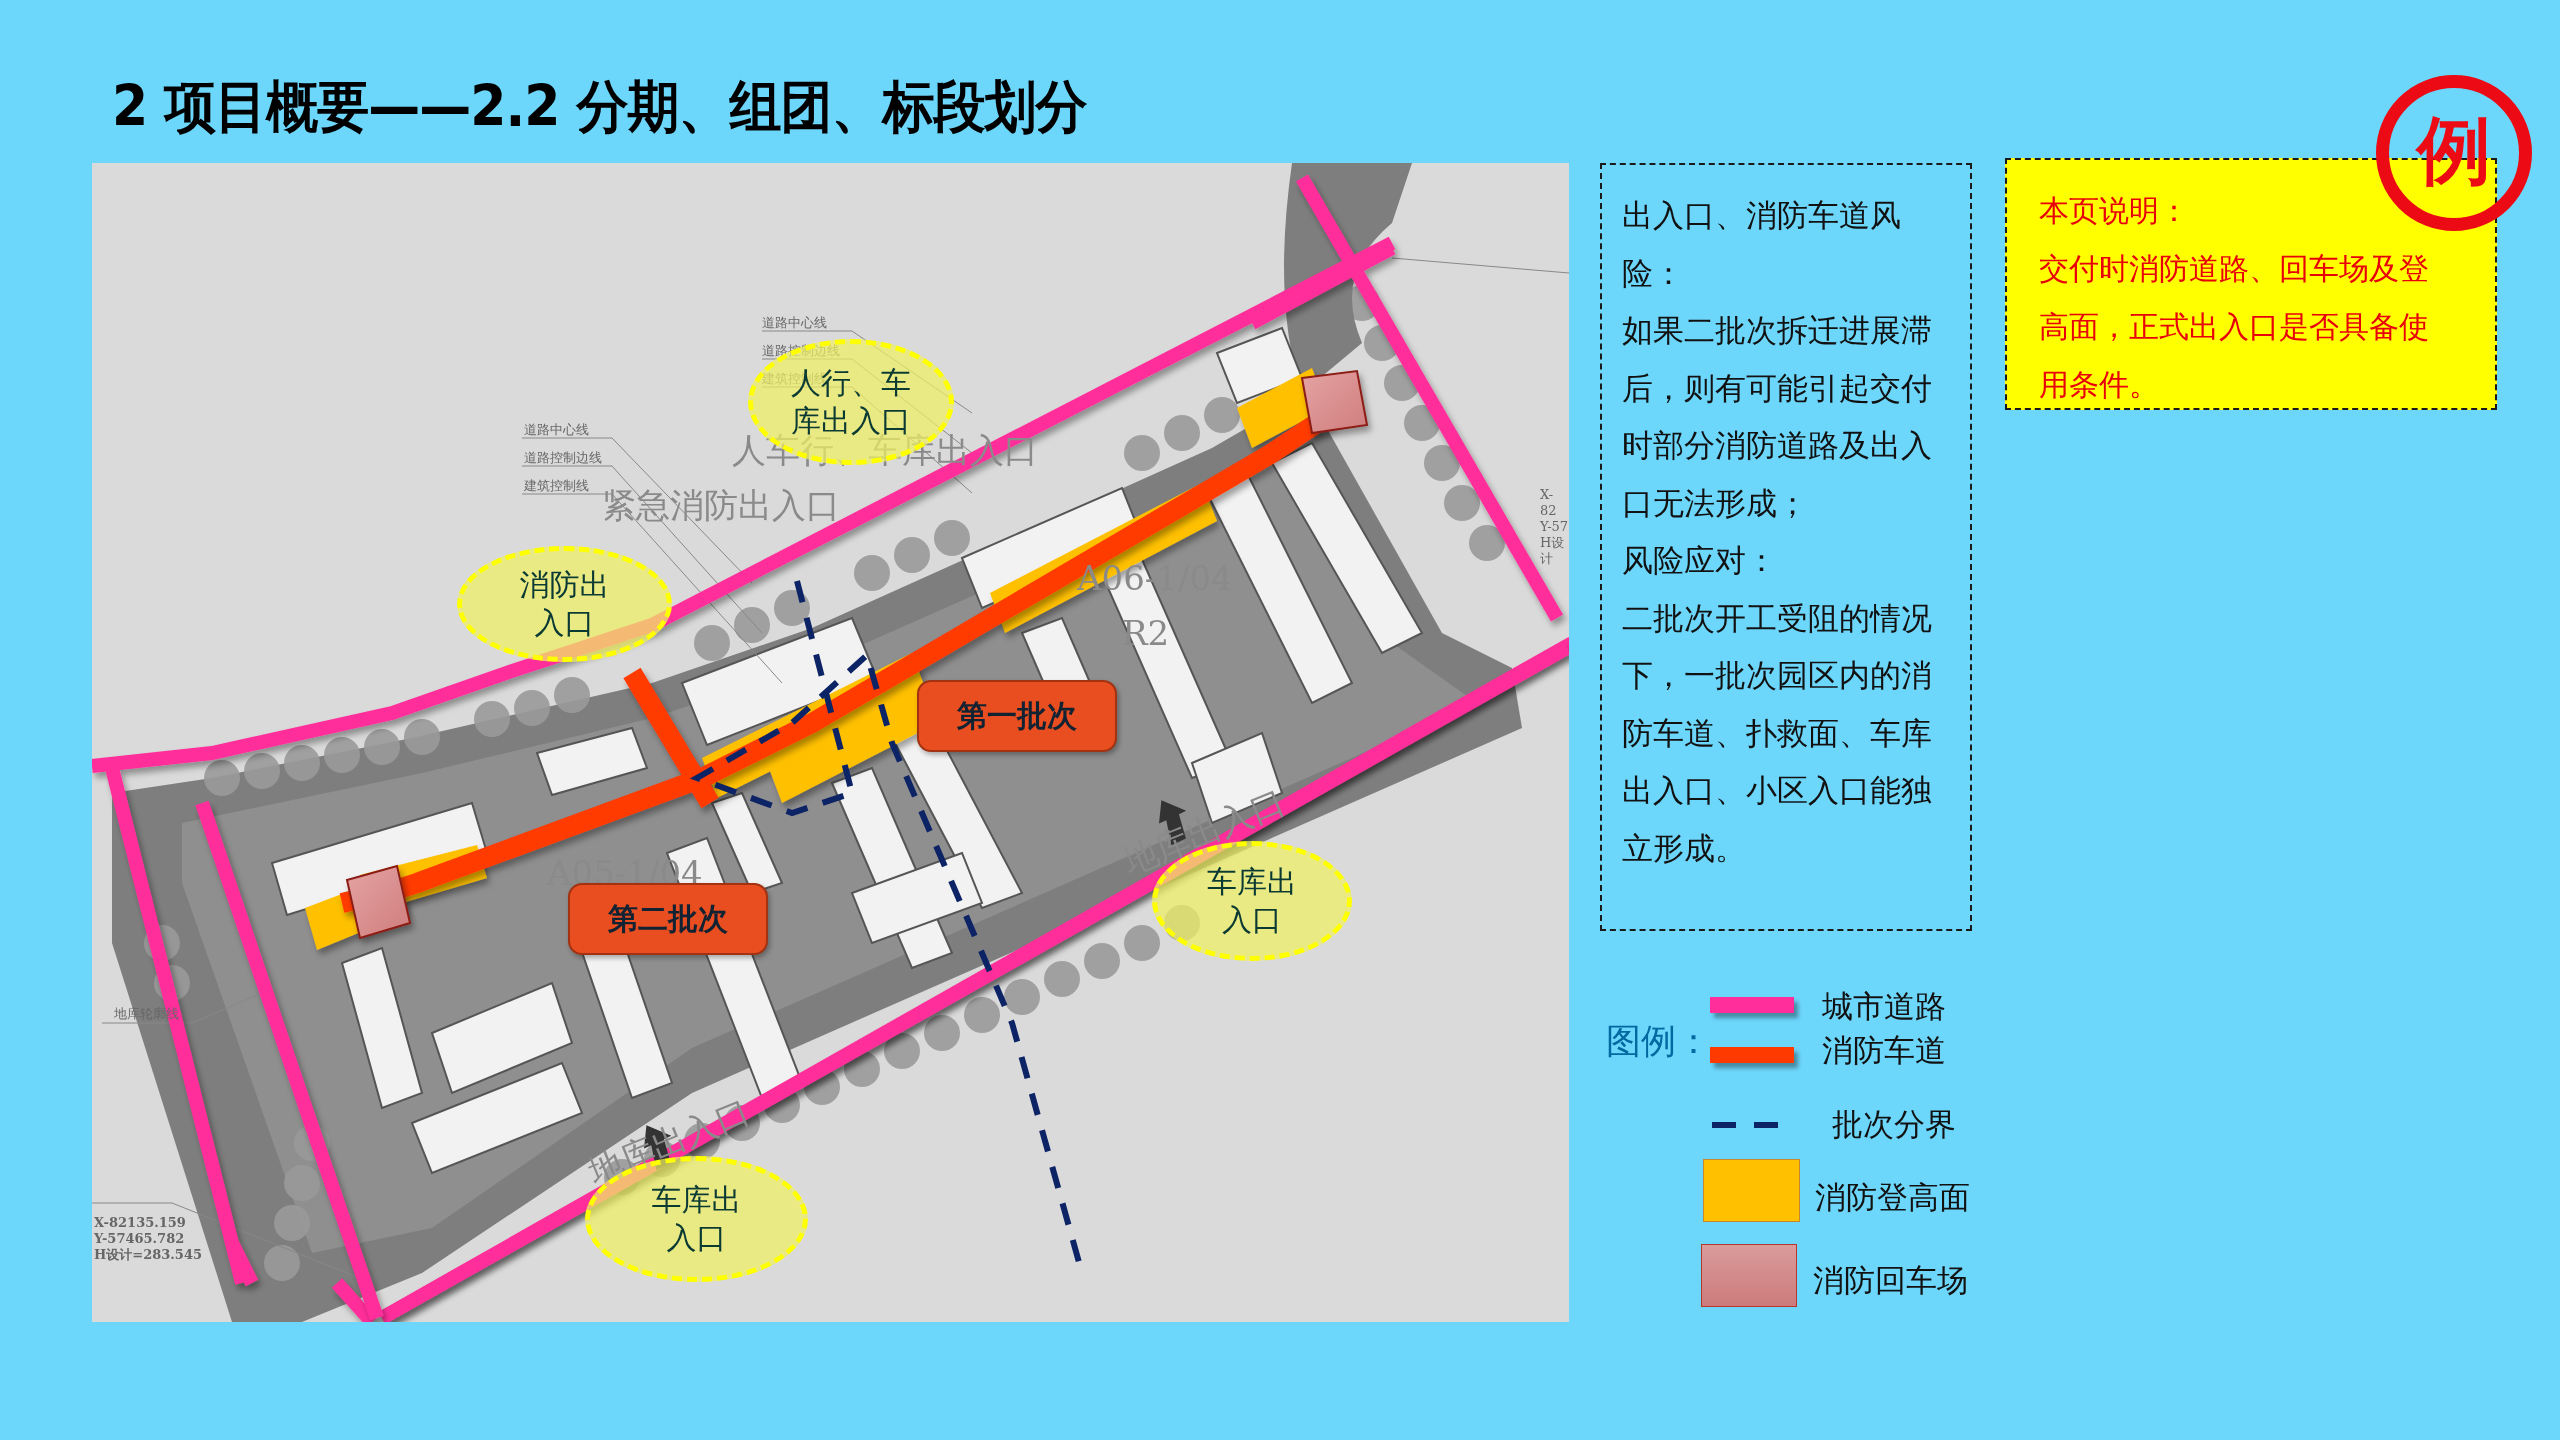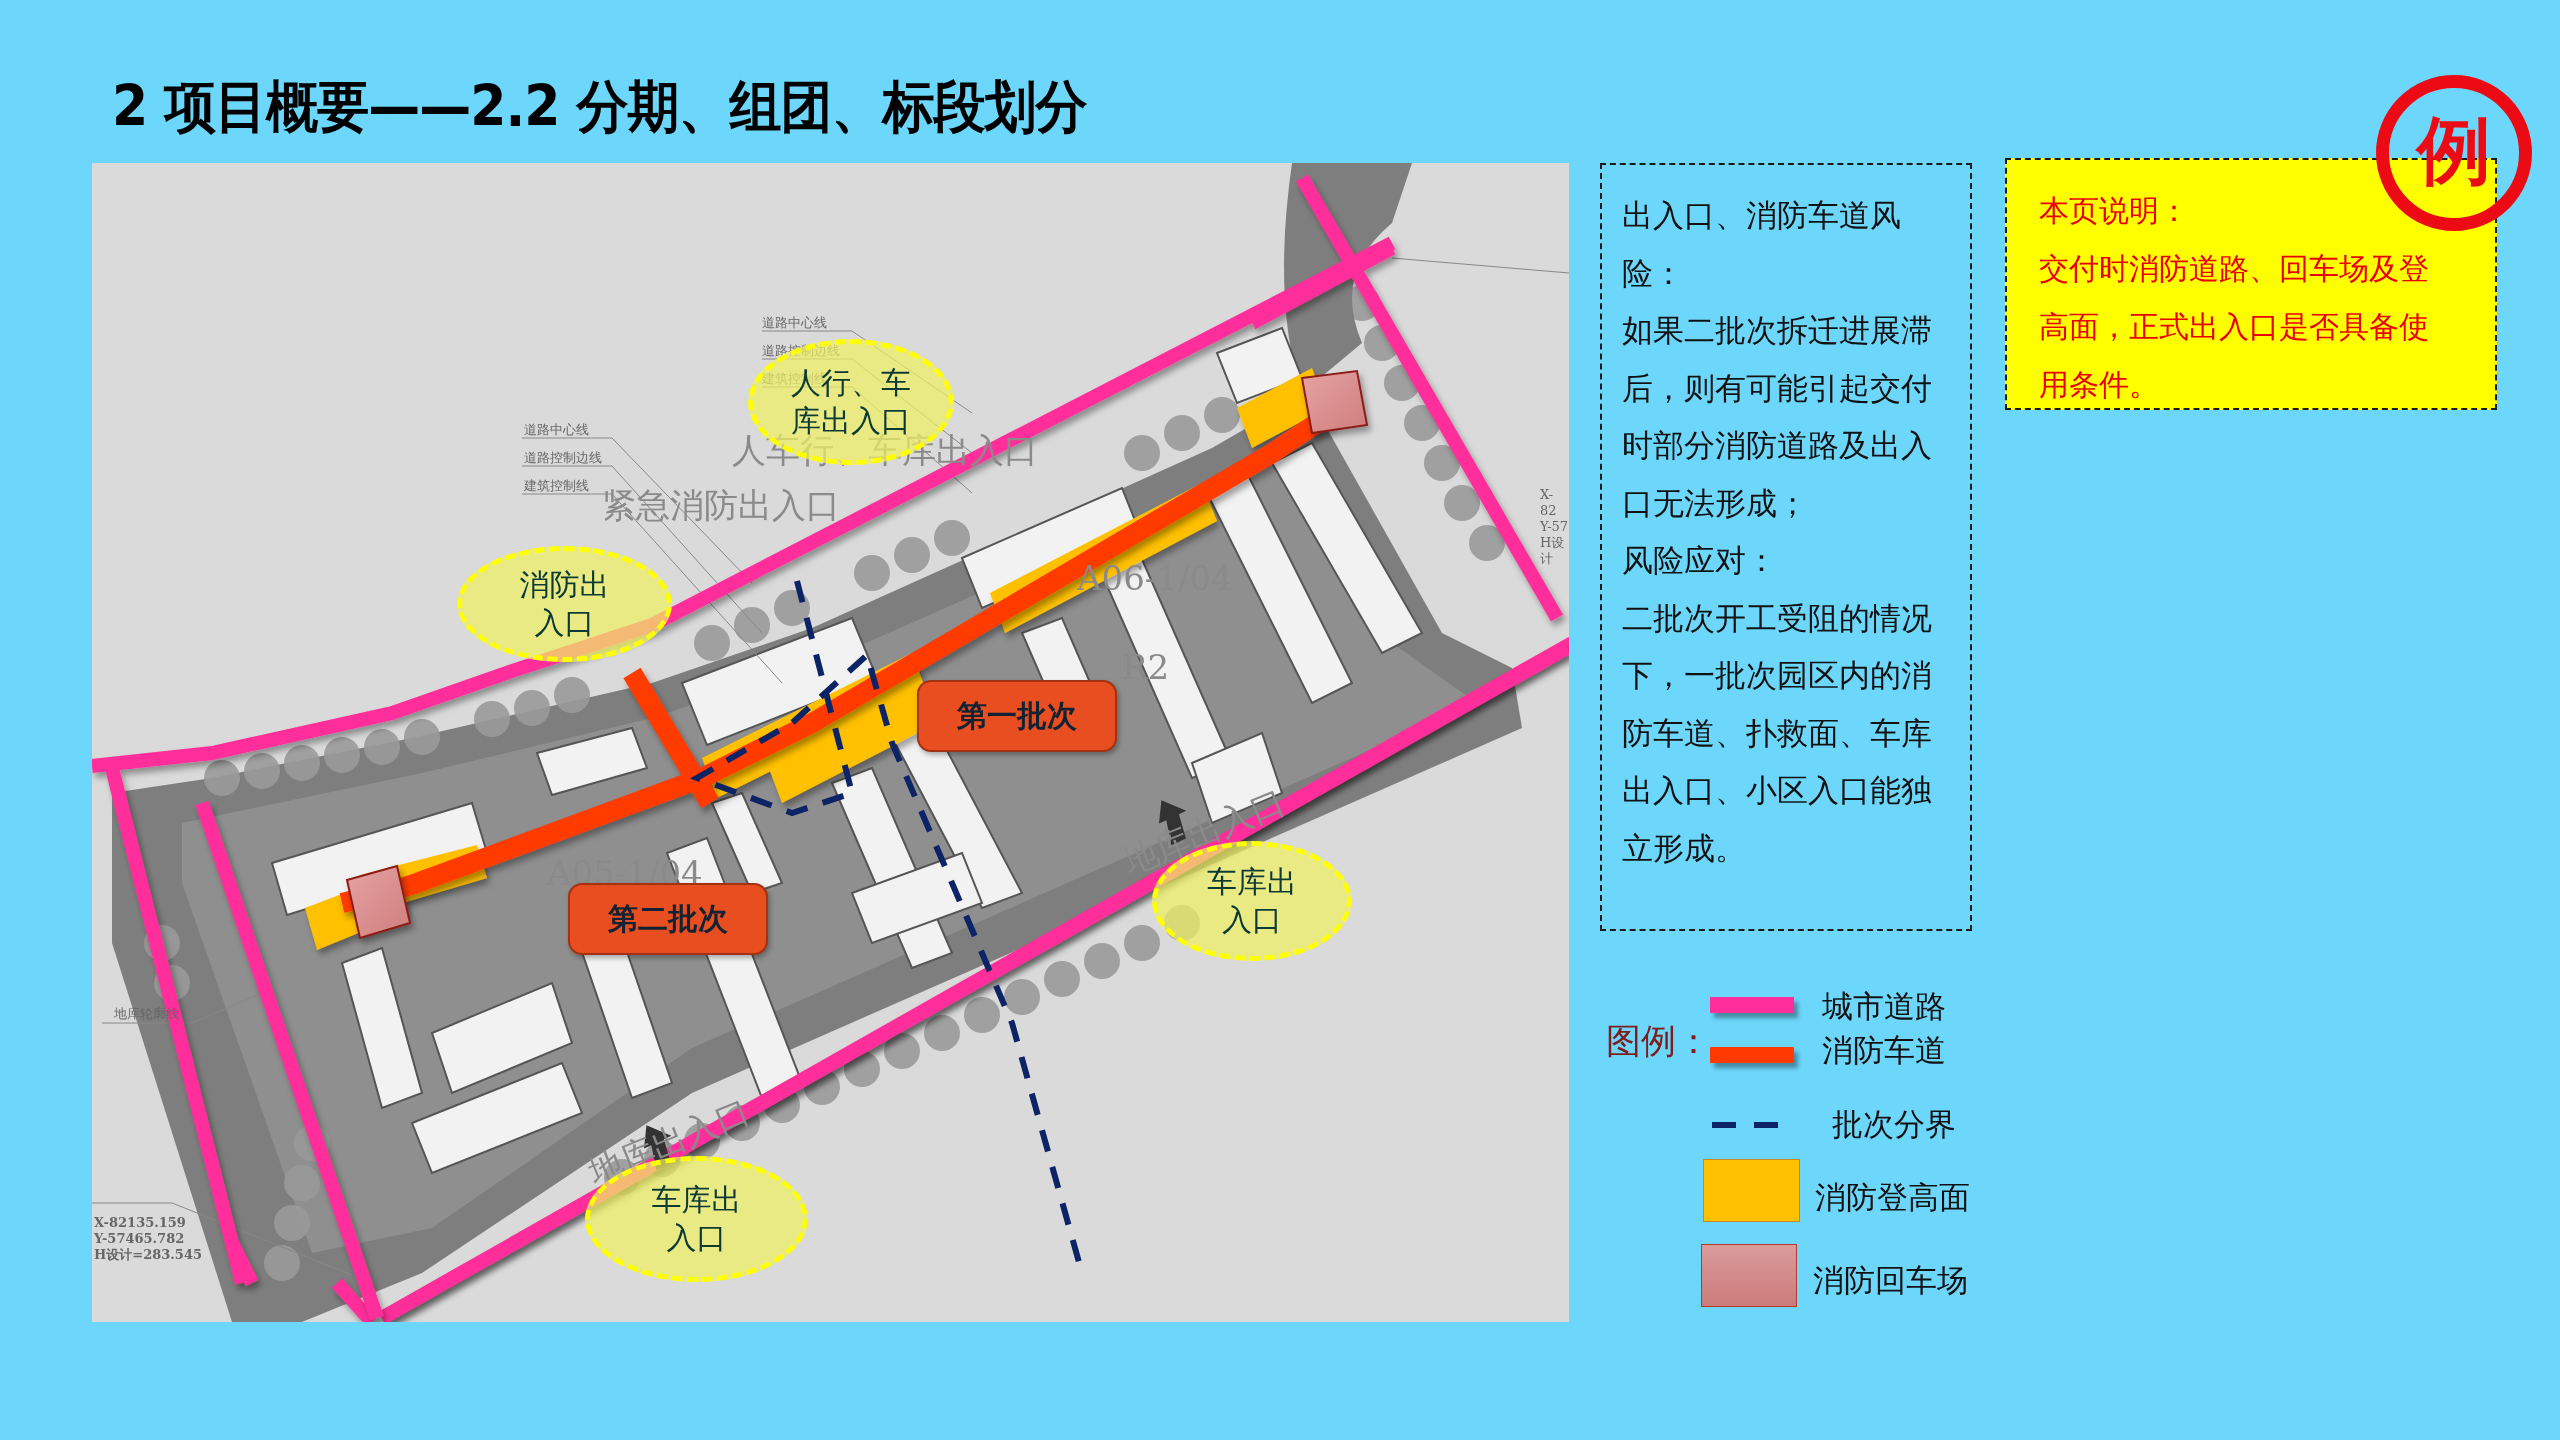--- a/index.html
+++ b/index.html
@@ -42,21 +42,21 @@
     position:absolute; left:2376px; top:75px; width:130px; height:130px;
     border:13px solid #ec0b14; border-radius:50%;
     display:flex; align-items:center; justify-content:center;
   }
   .stamp span {
     color:#ec0b14; font-weight:bold; font-size:74px; line-height:1;
     font-family:"DejaVu Sans","Liberation Sans",sans-serif;
     margin-top:-6px;
   }
   .legend-title {
-    position:absolute; left:1606px; top:1018px; font-size:35px; color:#7f1d1d;
+    position:absolute; left:1606px; top:1018px; font-size:35px; color:#0369a1;
     font-family:"DejaVu Serif","Liberation Serif",serif;
   }
   .legend-label {
     position:absolute; font-size:31px; color:#111;
     font-family:"DejaVu Serif","Liberation Serif",serif;
   }
   .sw-line { position:absolute; height:16px; width:84px; box-shadow:4px 5px 4px rgba(0,0,0,0.35); }
   .sw-dash { position:absolute; height:6px; width:24px; background:#0c2366; }
   .sw-box { position:absolute; }
   .tag-label {
@@ -244,21 +244,21 @@
   <div class="cad-label" style="left:670px;top:151px;">道路中心线</div>
   <div class="cad-label" style="left:670px;top:179px;">道路控制边线</div>
   <div class="cad-label" style="left:670px;top:207px;">建筑控制线</div>
   <div class="cad-label" style="left:432px;top:258px;">道路中心线</div>
   <div class="cad-label" style="left:432px;top:286px;">道路控制边线</div>
   <div class="cad-label" style="left:432px;top:314px;">建筑控制线</div>
   <div class="cad-label" style="left:22px;top:842px;">地库轮廓线</div>
   <div class="cad-big" style="left:640px;top:265px;">人车行、车库出入口</div>
   <div class="cad-big" style="left:510px;top:320px;">紧急消防出入口</div>
   <div class="cad-big" style="left:985px;top:395px;">A06-1/04</div>
-  <div class="cad-big" style="left:1030px;top:450px;margin-top:34px;">R2</div>
+  <div class="cad-big" style="left:1030px;top:450px;">R2</div>
   <div class="cad-big" style="left:455px;top:690px;">A05-1/04</div>
   <div class="cad-big" style="left:1025px;top:680px;transform:rotate(-22deg);transform-origin:left top;">地库出入口</div>
   <div class="cad-big" style="left:490px;top:990px;transform:rotate(-22deg);transform-origin:left top;">地库出入口</div>
   <div class="coords" style="left:2px;top:1052px;font-weight:bold;">X-82135.159
 Y-57465.782
 H设计=283.545</div>
   <div class="coords" style="left:1448px;top:324px;">X-82
 Y-57
 H设计</div>
 

